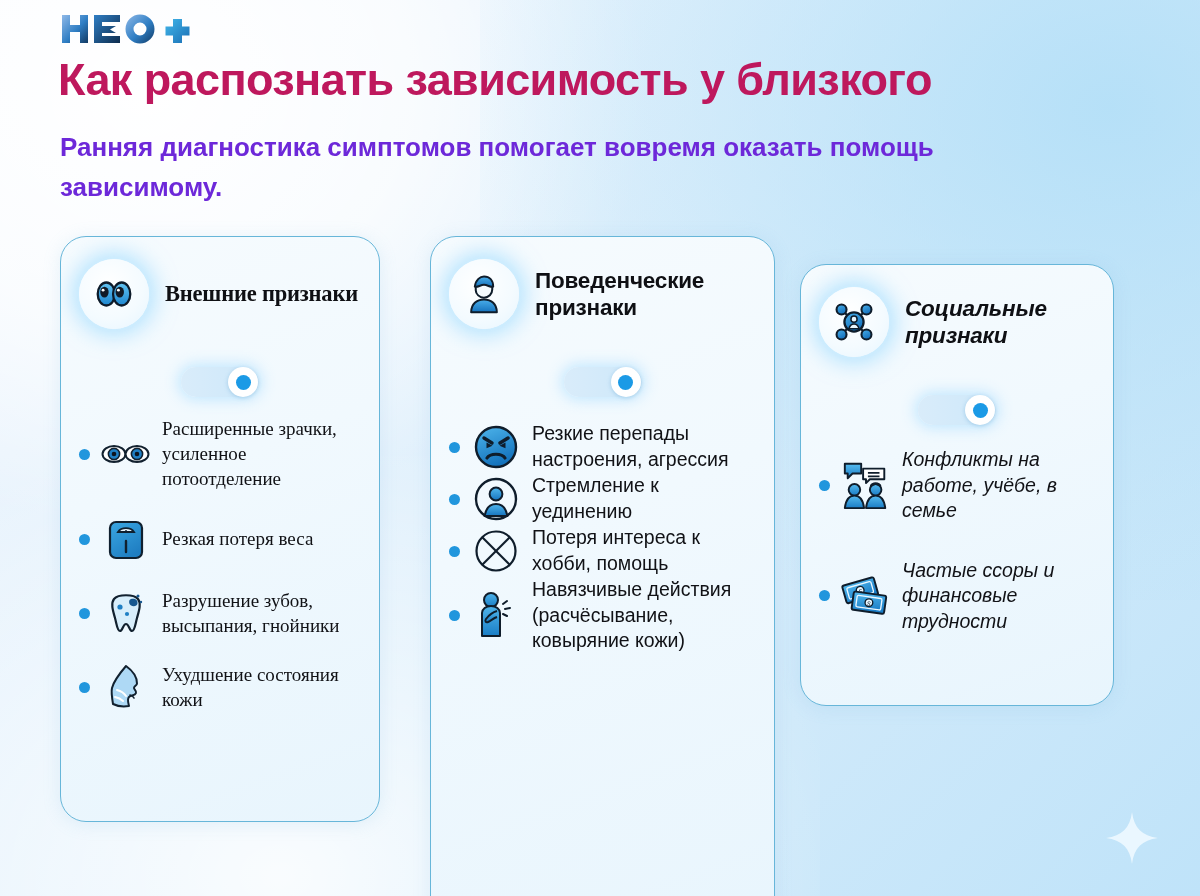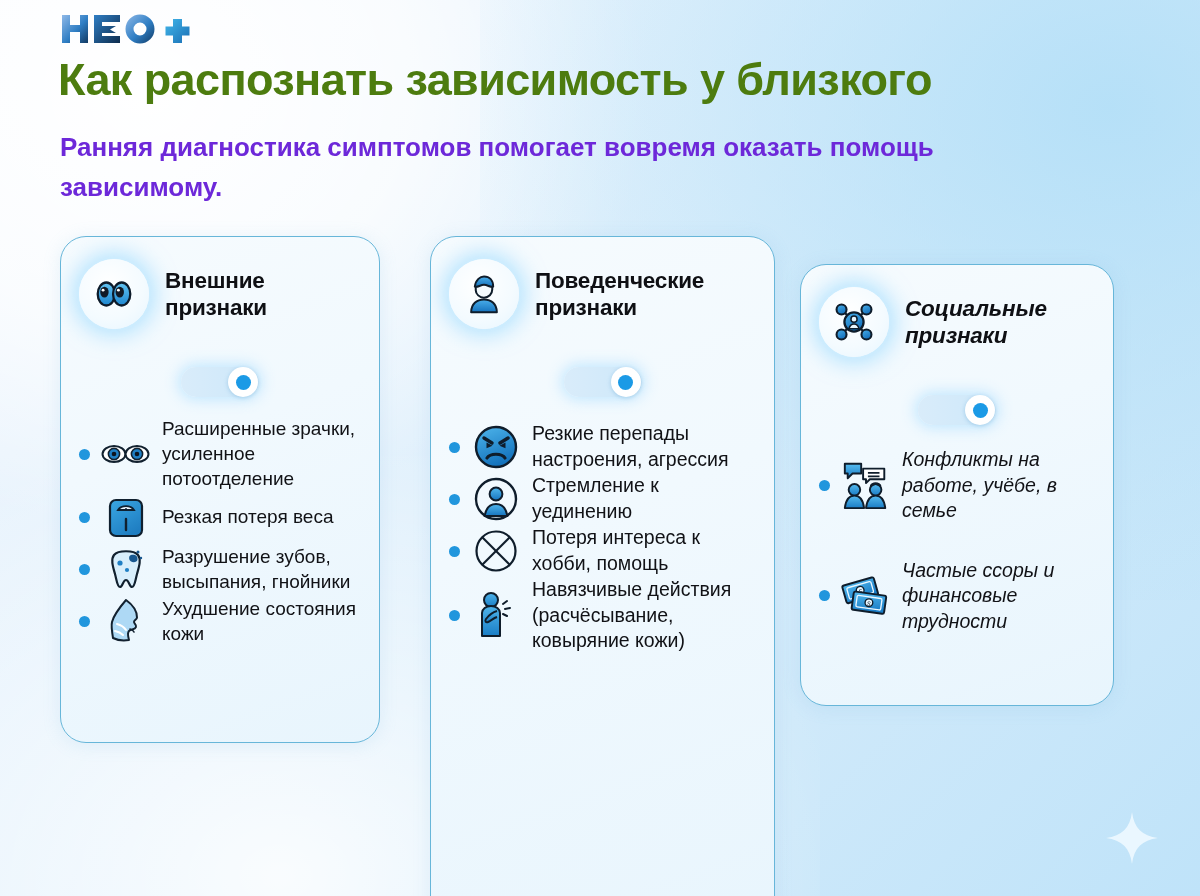--- a/index.html
+++ b/index.html
@@ -40,21 +40,21 @@
   }
 
   
   .page-title {
     position: absolute;
     left: 58px; top: 56px;
     width: 1100px;
     font-size: 45px;
     font-weight: 700;
     letter-spacing: -0.6px;
-    color: #4d7c0f;
+    color: #be185d;
     line-height: 1.08;
   }
   .page-subtitle {
     position: absolute;
     left: 60px; top: 128px;
     width: 900px;
     font-size: 26px;
     font-weight: 700;
     color: #6d28d9;
     line-height: 1.52;
@@ -68,21 +68,21 @@
   }
   .card {
     position: absolute;
     border-radius: 26px;
     border: 1.6px solid #67b6d9;
     background: linear-gradient(160deg, #f6fbfe 0%, #f1f9fe 40%, #e8f5fd 100%);
     box-shadow: 0 2px 18px rgba(120,180,220,0.16);
     pointer-events: auto;
     overflow: hidden;
   }
-  .card--1 { left: 60px;  top: 236px; width: 320px; height: 507px; }
+  .card--1 { left: 60px;  top: 236px; width: 320px; height: 586px; font-family: Liberation Serif, serif; }
   .card--2 { left: 430px; top: 236px; width: 345px; height: 710px; }
   .card--3 { left: 800px; top: 264px; width: 314px; height: 442px; font-style: italic; }
 
   .card-head {
     display: flex;
     align-items: center;
     gap: 16px;
     padding: 22px 18px 0 18px;
   }
   .card-badge {
@@ -133,21 +133,21 @@
     border-radius: 50%;
     background: #1b9ae6;
   }
 
   
   .sign-list {
     padding: 26px 18px 0 18px;
     display: flex;
     flex-direction: column;
   }
-  .card--1 .sign-list { padding-top: 20px; }
+  .card--1 .sign-list { padding-top: 20px; row-gap: 22px; }
   .card--2 .sign-list { padding-top: 24px; }
   .card--3 .sign-list { padding-top: 22px; row-gap: 34px; }
 
   .sign-item {
     display: flex;
     align-items: center;
     gap: 10px;
   }
   .bullet {
     flex: 0 0 11px;

